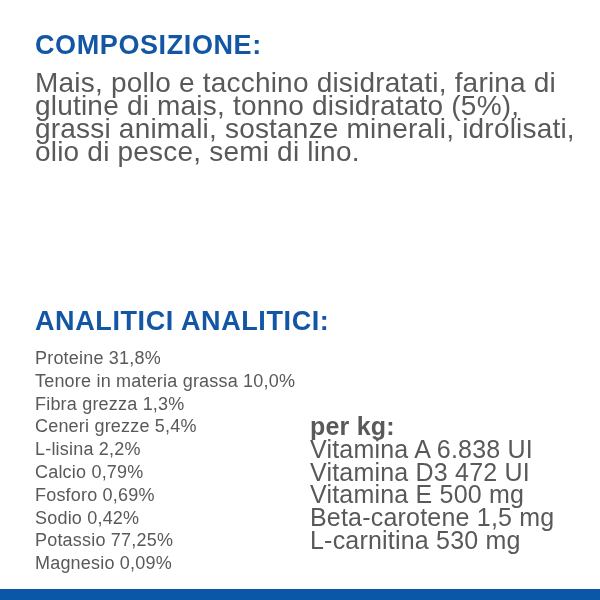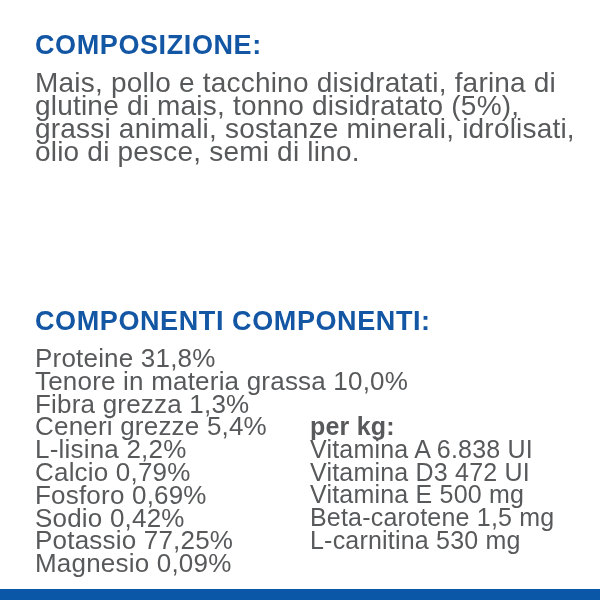--- a/index.html
+++ b/index.html
@@ -37,21 +37,21 @@
     width: 548px;
     color: var(--body-gray);
     font-size: 28px;
     line-height: 23px;
     letter-spacing: 0.2px;
   }
   .analytical-left {
     position: absolute;
     top: 347px; left: 35px;
     color: var(--body-gray);
-    font-size: 26px;
+    font-size: 18px;
     line-height: 22.8px;
     letter-spacing: 0.2px;
   }
   .analytical-right {
     position: absolute;
     top: 415px; left: 310px;
     color: var(--body-gray);
     font-size: 25px;
     line-height: 22.8px;
     letter-spacing: 0.2px;
@@ -66,21 +66,21 @@
 </style>
 </head>
 <body>
 
 <div class="page">
 
   <h2 class="section-heading composition-heading">COMPOSIZIONE:</h2>
 
   <p class="composition-text">Mais, pollo e tacchino disidratati, farina di glutine di mais, tonno disidratato (5%), grassi animali, sostanze minerali, idrolisati, olio di pesce, semi di lino.</p>
 
-  <h2 class="section-heading analytical-heading">COMPONENTI COMPONENTI:</h2>
+  <h2 class="section-heading analytical-heading">ANALITICI ANALITICI:</h2>
 
   <div class="analytical-left">
     <div>Proteine 31,8%</div>
     <div>Tenore in materia grassa 10,0%</div>
     <div>Fibra grezza 1,3%</div>
     <div>Ceneri grezze 5,4%</div>
     <div>L-lisina 2,2%</div>
     <div>Calcio 0,79%</div>
     <div>Fosforo 0,69%</div>
     <div>Sodio 0,42%</div>

